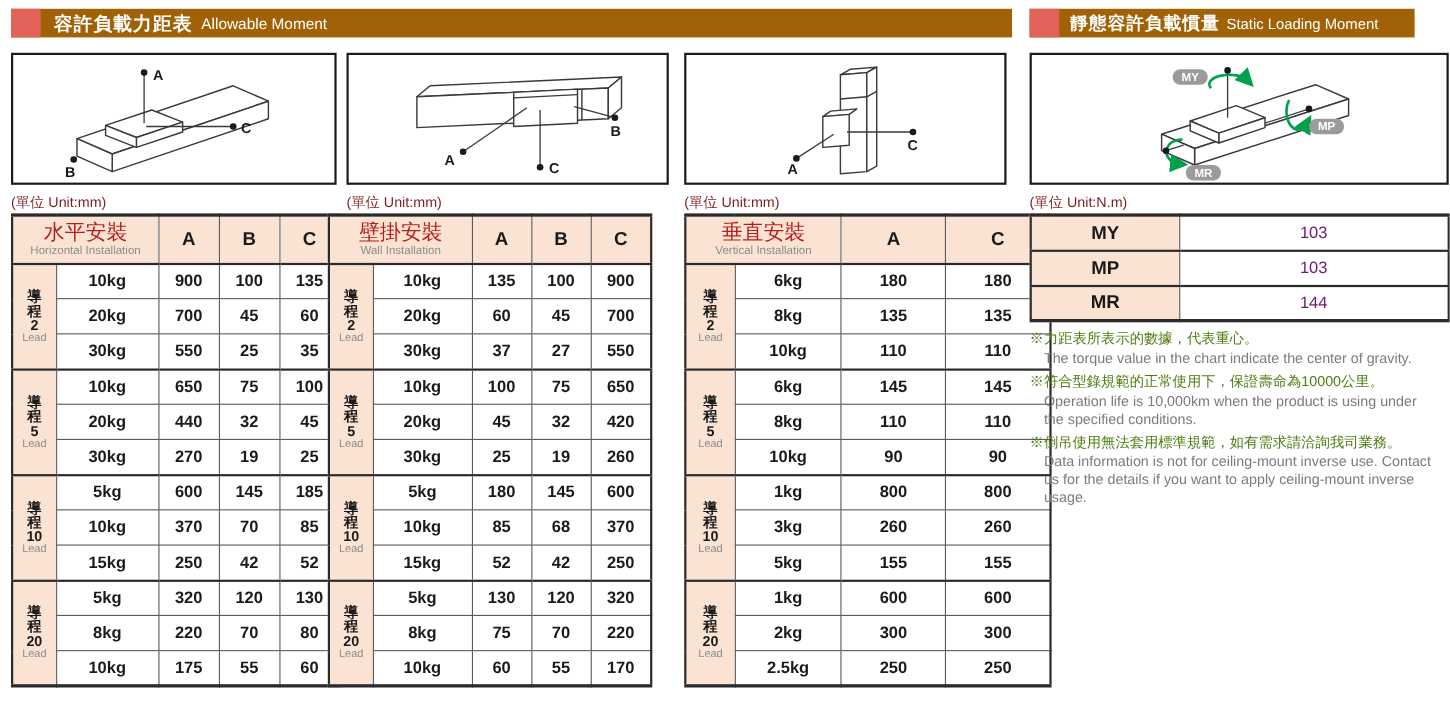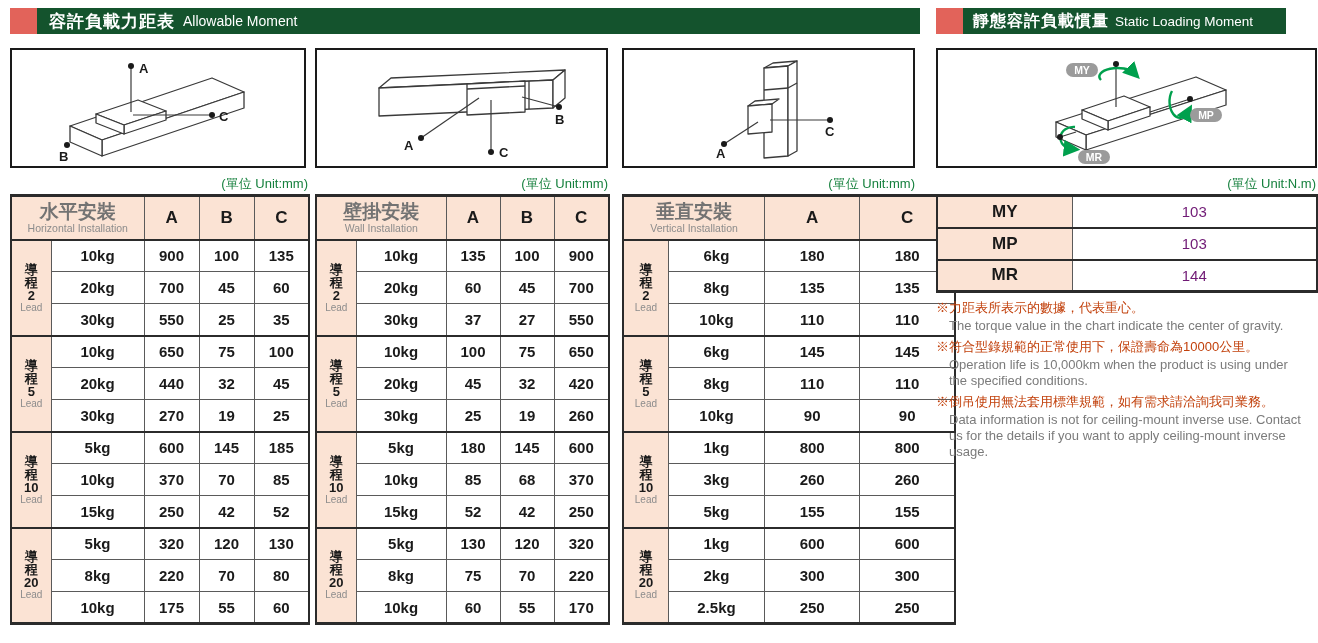--- a/index.html
+++ b/index.html
@@ -1,43 +1,43 @@
 <!DOCTYPE html>
 <html><head>
 <meta charset="utf-8">
 <style>
   *{box-sizing:border-box;margin:0;padding:0}
   html,body{width:1318px;height:643px;background:#fff;font-family:"Liberation Sans",sans-serif;overflow:hidden}
   .page{position:relative;width:1318px;height:643px;background:#fff}
-  .bar{position:absolute;top:8px;height:26px;background:#14532d;display:flex;align-items:center}
+  .bar{position:absolute;top:8px;height:26px;background:#a16207;display:flex;align-items:center}
   .bar .sq{width:27px;height:26px;background:#e2635a;flex:0 0 27px}
   .bar .bzh{color:#fff;font-weight:bold;font-size:17px;letter-spacing:1px;margin-left:12px;white-space:nowrap}
   .bar .ben{color:#fff;font-weight:normal;font-size:14px;margin-left:8px;white-space:nowrap}
   .dbox{position:absolute;top:48px;height:120px;border:2px solid #1a1a1a;background:#fff}
-  .unit{position:absolute;top:175px;font-size:13px;color:#15803d;text-align:right}
+  .unit{position:absolute;top:175px;font-size:13px;color:#7f1d1d;}
   .thost{position:absolute;top:194px}
   table.inst{border-collapse:collapse;width:100%;table-layout:fixed;border:2px solid #2b2b2b;border-top-width:3px;border-bottom-width:3px;background:#fff}
   .inst th,.inst td{border:1px solid #5a5a5a;text-align:center;vertical-align:middle;overflow:hidden}
   .inst tr.head th{background:#fbe3d4;border-bottom:2px solid #2b2b2b;height:44px}
-  .inst .tzh{font-size:19px;font-weight:bold;color:#737373;line-height:21px}
+  .inst .tzh{font-size:19px;font-weight:normal;color:#b91c1c;line-height:21px}
   .inst .ten{font-size:10.5px;font-weight:normal;color:#8c8c8c;line-height:12px}
   .inst th.cl{font-size:17px;font-weight:bold;color:#1a1a1a}
   .inst td{height:32px}
   .inst td.lead{background:#fbe3d4;padding:2px 0}
   .inst .lzh{font-size:13px;font-weight:bold;color:#1a1a1a;line-height:13px}
   .inst .lnum{font-size:13px;font-weight:bold;color:#1a1a1a;line-height:14px}
   .inst .len{font-size:10px;color:#8c8c8c;line-height:10px}
   .inst td.kg,.inst td.val{font-size:15px;font-weight:bold;color:#1a1a1a;background:#fff}
   .inst tr.group-start td{border-top:2px solid #2b2b2b}
   table.moment{border-collapse:collapse;width:100%;table-layout:fixed;border:2px solid #2b2b2b;border-top-width:3px;border-bottom-width:3px;background:#fff}
   .moment td{border:1px solid #5a5a5a;border-top:2px solid #2b2b2b;height:32px;text-align:center;vertical-align:middle}
   .moment td.mlabel{background:#fbe3d4;font-size:17px;font-weight:bold;color:#1a1a1a}
   .moment td.mval{font-size:15px;font-weight:normal;color:#701a75}
   .notes{position:absolute;left:936px;top:299px;width:381px}
-  .note .nzh{color:#c2410c;font-size:13px;line-height:18px}
+  .note .nzh{color:#4d7c0f;font-size:13px;line-height:18px}
   .note .nen{color:#7b7b7b;font-size:13px;line-height:16px;padding-left:13px;margin:1px 16px 4px 0}
   svg{display:block}
   .dlabel{font-size:13px;font-weight:bold;fill:#1a1a1a}
   .blabel{font-size:10.5px;font-weight:bold;fill:#ffffff}
 </style>
 </head>
 <body>
 
 <div class="page">
 
@@ -280,21 +280,21 @@
           </tr>
           <tr>
             <td class="kg">10kg</td>
             <td class="val">175</td>
             <td class="val">55</td>
             <td class="val">60</td>
           </tr>
         </tbody>
       </table>
     </div>
-  <div class="thost" style="left:315px;width:239px">
+  <div class="thost" style="left:298px;width:239px">
       <table class="inst">
         <colgroup>
           <col style="width:40px">
           <col style="width:90px">
           <col style="width:54px">
           <col style="width:54px">
           <col style="width:55px">
         </colgroup>
         <tbody>
           <tr class="head">

